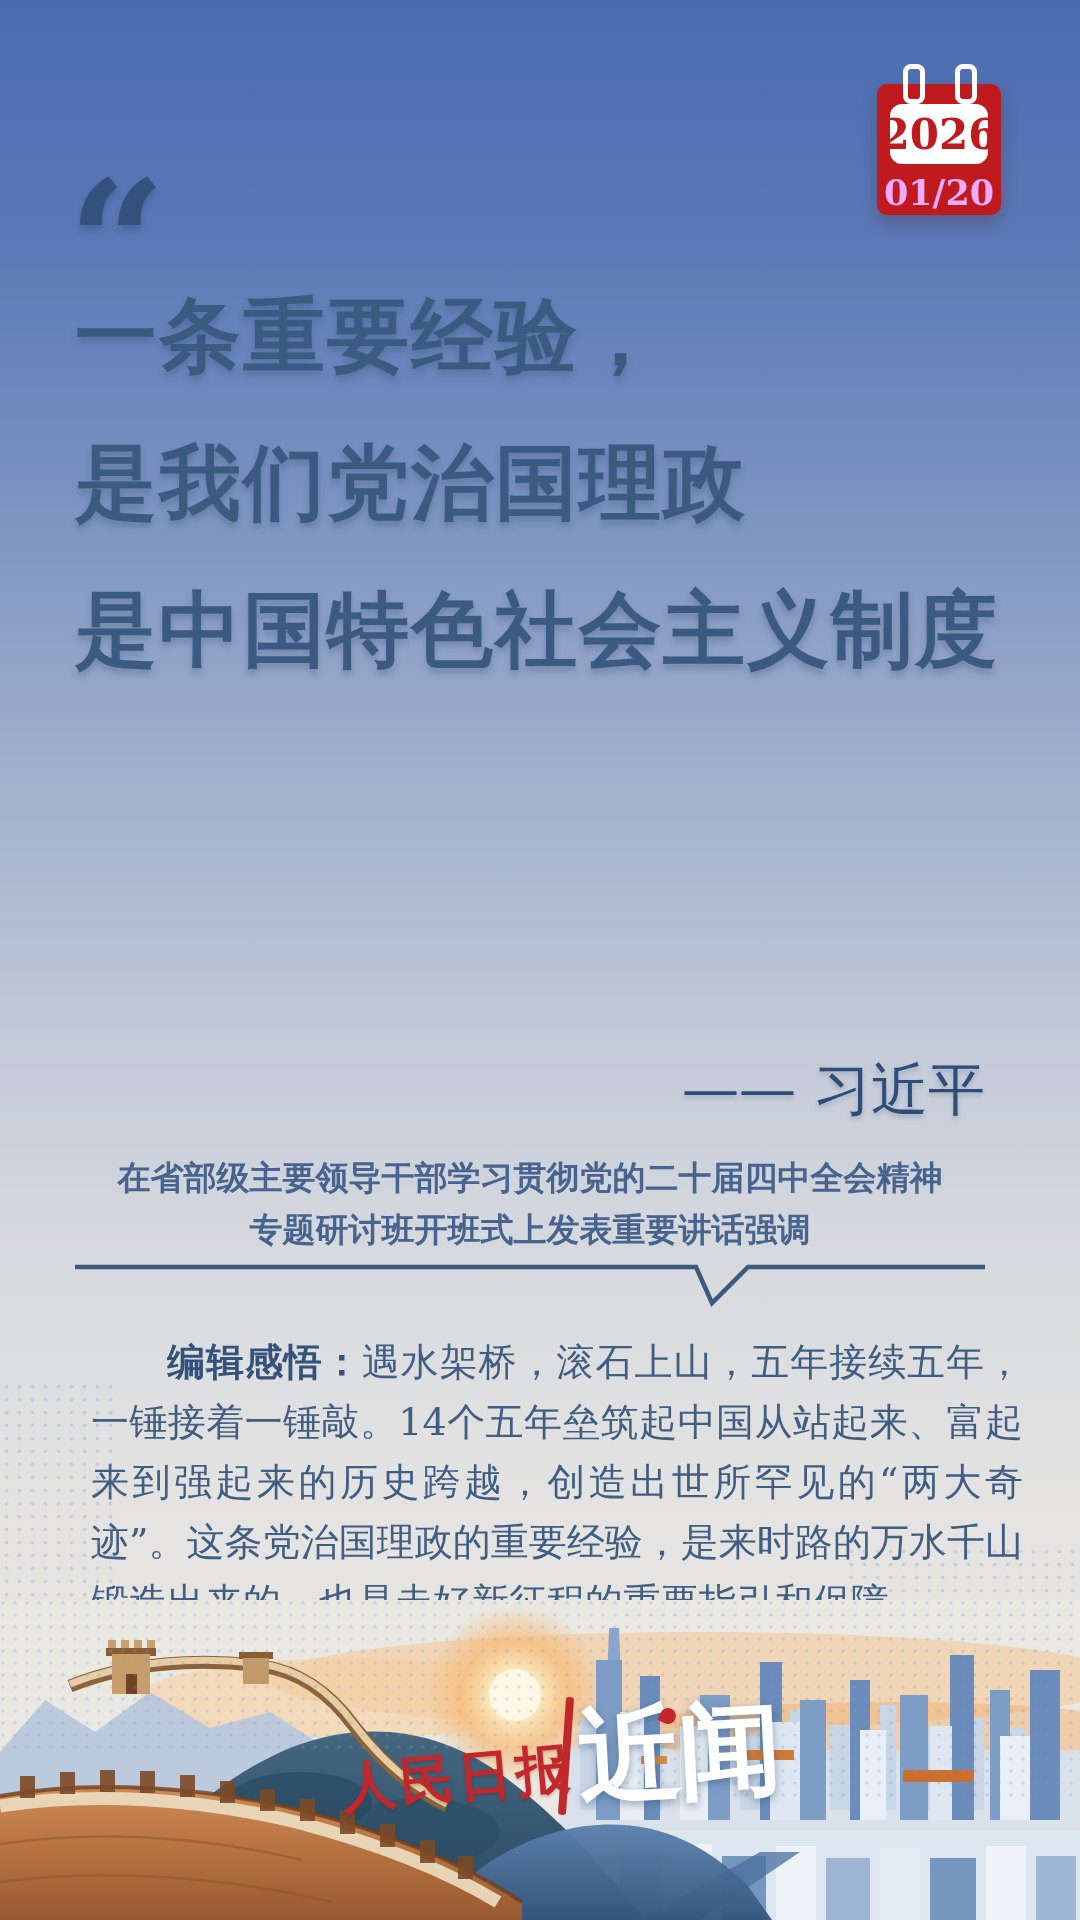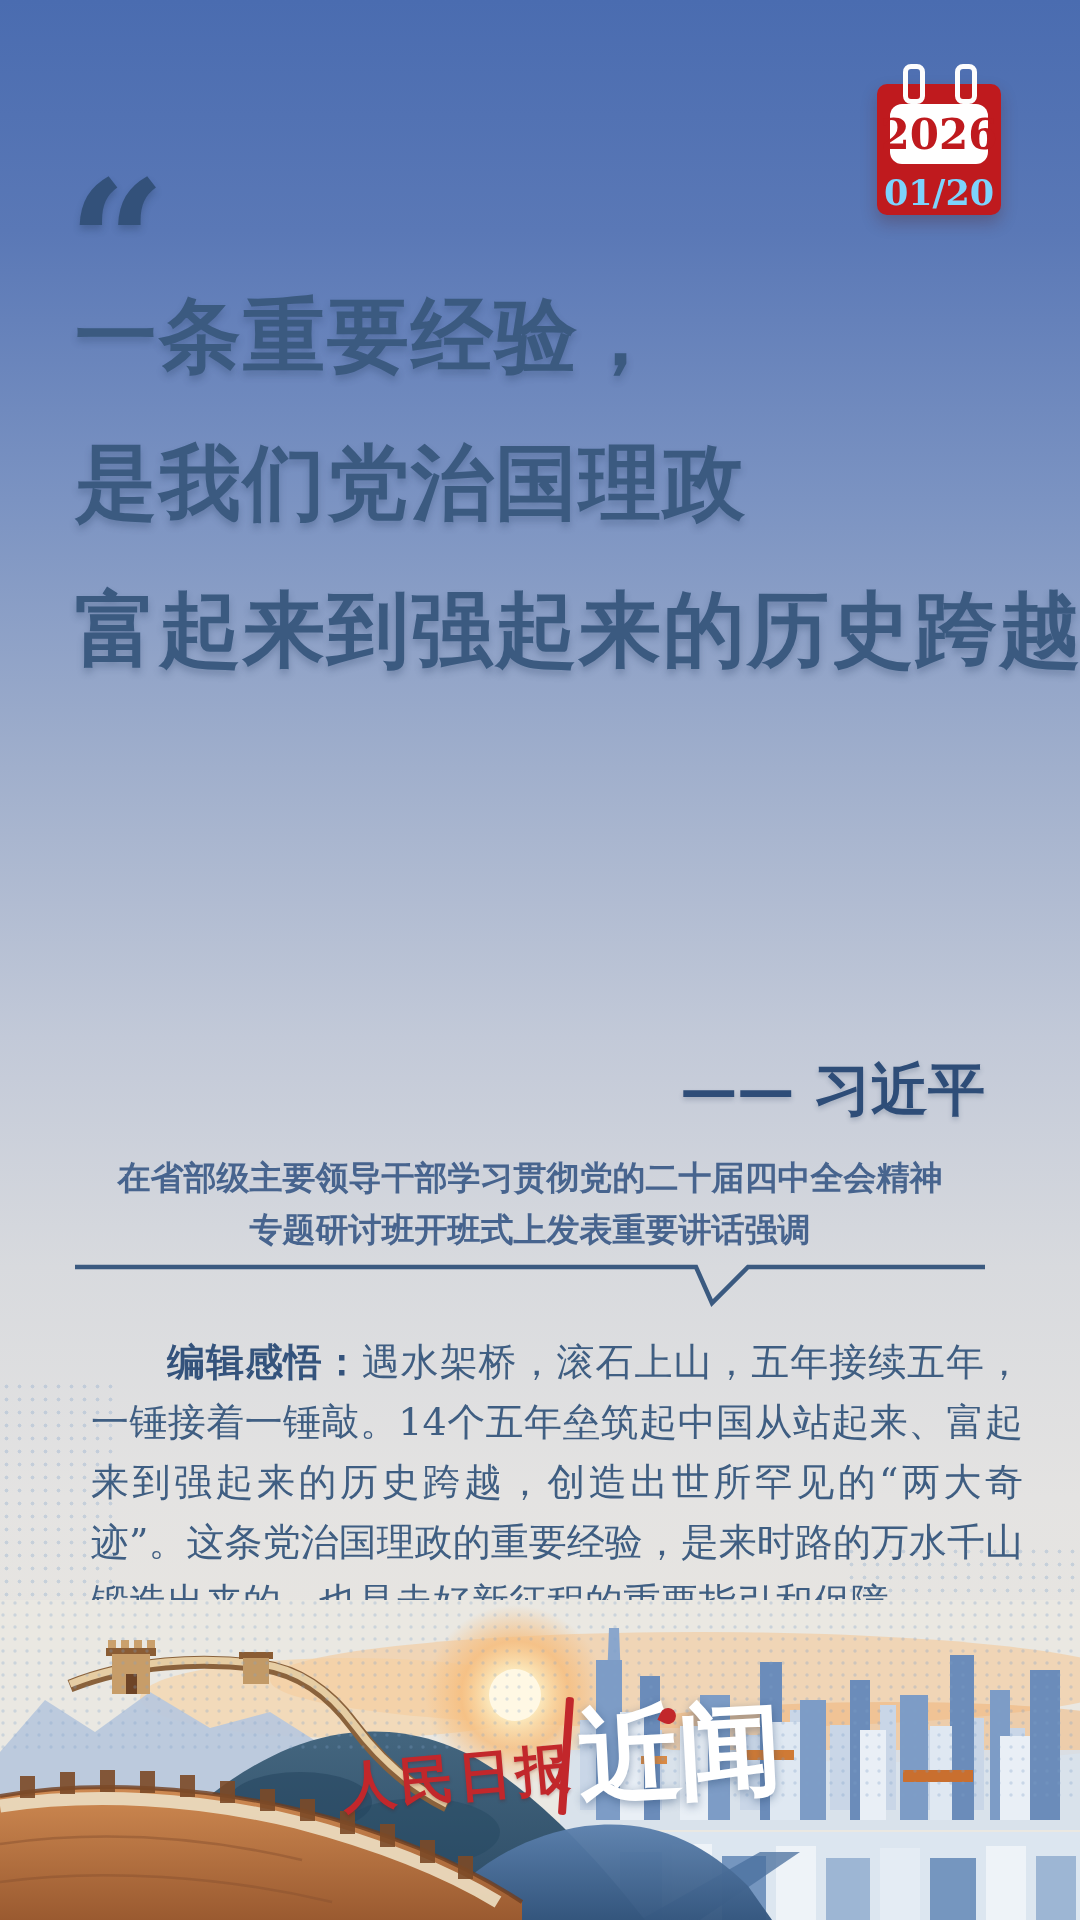--- a/index.html
+++ b/index.html
@@ -19,32 +19,32 @@
 
   
   .calendar{left:877px;top:84px;width:124px;height:131px;background:#bf1a1e;
     border-radius:10px;box-shadow:0 8px 16px rgba(80,30,30,.28);}
   .cal-ring{position:absolute;top:-20px;width:12px;height:30px;border:5px solid #fdfdfd;
     border-radius:8px;background:transparent;}
   .cal-ring.r1{left:26px;} .cal-ring.r2{left:78px;}
   .cal-year-box{position:absolute;left:13px;top:20px;width:98px;height:60px;background:#ffffff;
     border-radius:12px;display:flex;align-items:center;justify-content:center;}
   .cal-year{color:#bf1a1e;font-size:42px;font-weight:bold;}
-  .cal-date{position:absolute;left:0;top:88px;width:100%;text-align:center;color:#7dd3fc;
+  .cal-date{position:absolute;left:0;top:88px;width:100%;text-align:center;color:#f0abfc;
     font-size:35px;font-weight:bold;}
 
   
   .q-open{left:68px;top:158px;font-size:170px;line-height:1;color:#33517a;font-weight:bold;
     text-shadow:0 5px 7px rgba(36,58,92,.30);}
   .q-lines{left:75px;top:262px;width:960px;}
   .q-line{font-size:82px;font-weight:bold;color:#3b5a80;line-height:147px;letter-spacing:2px;
     text-shadow:0 5px 7px rgba(36,58,92,.26);white-space:nowrap;}
   .q-close{font-size:115px;font-weight:bold;color:#33517a;vertical-align:-6px;margin-left:22px;
     text-shadow:0 5px 7px rgba(36,58,92,.30);letter-spacing:0;}
-  .q-attr{left:75px;top:1052px;width:910px;text-align:right;font-size:57px;font-weight:bold;
+  .q-attr{left:75px;top:1052px;width:910px;text-align:right;font-size:57px;font-weight:normal;
     color:#2e4d78;text-shadow:0 3px 5px rgba(36,58,92,.22);}
   .q-context{left:75px;top:1152px;width:910px;text-align:center;font-size:33px;font-weight:bold;
     line-height:52px;color:#47648e;}
 
   
   .divider-svg{left:0;top:1240px;}
 
   
   .note{left:75px;top:1316px;width:932px;font-size:38px;line-height:60px;color:#3f5e82;
     text-align:justify;text-indent:2em;margin:16px;}
@@ -82,21 +82,21 @@
       <span class="cal-year">2026</span>
     </div>
     <div class="cal-date">01/20</div>
   </div>
 
   <div class="abs q-open">“</div>
 
   <div class="abs q-lines">
     <div class="q-line">一条重要经验，</div>
     <div class="q-line">是我们党治国理政</div>
-    <div class="q-line">富起来到强起来的历史跨越</div>
+    <div class="q-line">是中国特色社会主义制度</div>
   </div>
 
   <div class="abs q-attr">—— 习近平</div>
 
   <div class="abs q-context">
     <div>在省部级主要领导干部学习贯彻党的二十届四中全会精神</div>
     <div>专题研讨班开班式上发表重要讲话强调</div>
   </div>
 
   <svg class="abs divider-svg" width="1080" height="72">

